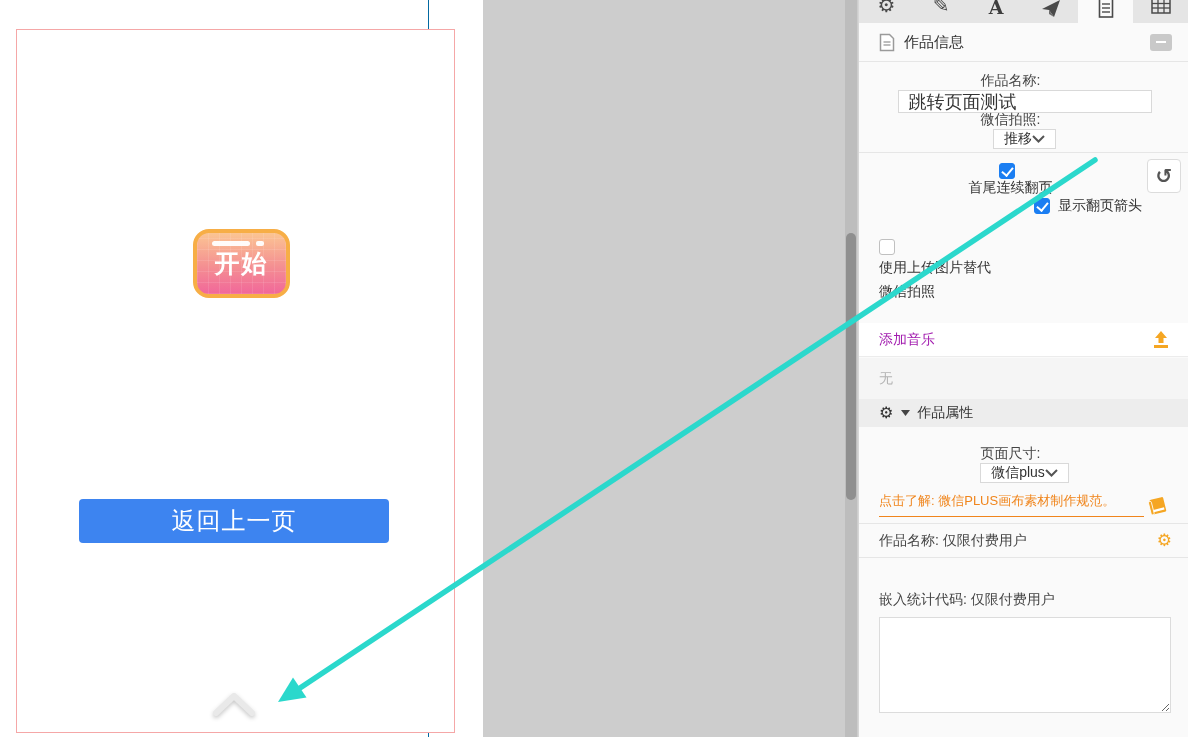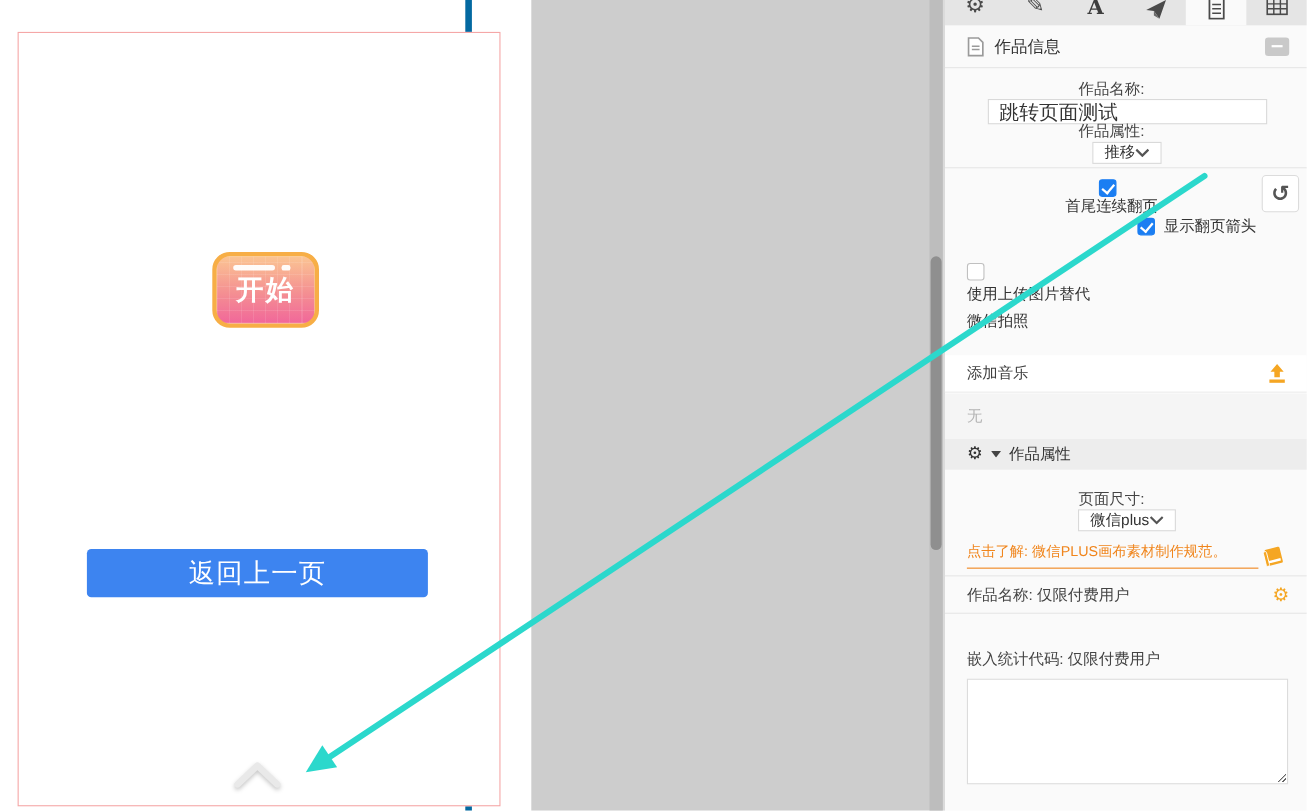--- a/index.html
+++ b/index.html
@@ -1,20 +1,20 @@
 <!DOCTYPE html>
 <html><head>
 <meta charset="utf-8">
 <style>
   * { box-sizing: border-box; margin: 0; padding: 0; }
   html,body { width:1188px; height:737px; overflow:hidden; }
   body { font-family:"Liberation Sans","DejaVu Sans",sans-serif; position:relative; background:#fff; }
 
   
-  .canvas-area { position:absolute; left:0; top:0; width:429px; height:737px; background:#fff; border-right:6px solid #0369a1; }
+  .canvas-area { position:absolute; left:0; top:0; width:429px; height:737px; background:#fff; border-right:1px solid #0369a1; }
   .page-outline { position:absolute; left:16px; top:29px; width:439px; height:704px; border:1px solid #f5a7a7; background:#fff; }
 
   .start-btn { position:absolute; left:176px; top:199px; width:97px; height:69px; border:4px solid #f7ae46; border-radius:16px;
     background-image:
       repeating-linear-gradient(0deg, rgba(255,255,255,.10) 0 1px, transparent 1px 11px),
       repeating-linear-gradient(90deg, rgba(255,255,255,.10) 0 1px, transparent 1px 11px),
       linear-gradient(180deg,#fbc593 0%,#f48f92 55%,#f1679a 100%);
     display:flex; align-items:center; justify-content:center;
     color:#fff; font-size:25px; font-weight:bold; letter-spacing:2px; cursor:pointer; }
   .start-btn .dash-long { position:absolute; top:8px; left:15px; width:38px; height:5px; background:rgba(255,255,255,.95); border-radius:3px; }
@@ -163,21 +163,21 @@
         <i></i>
       </span>
   </div>
 
   <div class="field-row" style="top:72px;">
     <span class="field-label">作品名称:</span>
     <input class="text-input" type="text" value="跳转页面测试" style="">
   </div>
 
   <div class="field-row" style="top:111px;">
-    <span class="field-label">作品属性:</span>
+    <span class="field-label">微信拍照:</span>
     <div class="select-box">
       <span>推移</span>
       <svg class="chev" width="13" height="8">
         <polyline points="1,1 6.5,6.5 12,1" fill="none" stroke="#555" stroke-width="2"></polyline>
       </svg>
     </div>
   </div>
 
   <div class="divider" style="top:152px;"></div>
 
@@ -197,21 +197,21 @@
   <div class="cb-row" style="top:236px; align-items:flex-start;">
     <span class="cb" style="margin-top:3px;"></span>
     <span class="cb-label two-line">
       <span>使用上传图片替代</span><br>
       <span>微信拍照</span>
     </span>
   </div>
 
 
   <div class="add-row">
-    <span style="color:#404040;">添加音乐</span>
+    <span style="color:#a21caf;">添加音乐</span>
     <svg class="up" width="18" height="18">
       <polygon points="9,0 15,7 11.5,7 11.5,12 6.5,12 6.5,7 3,7" fill="#f5a623"></polygon>
       <rect x="2" y="14" width="14" height="3" fill="#f5a623"></rect>
     </svg>
   </div>
 
   <div class="none-row">
     <span>无</span>
   </div>
 

